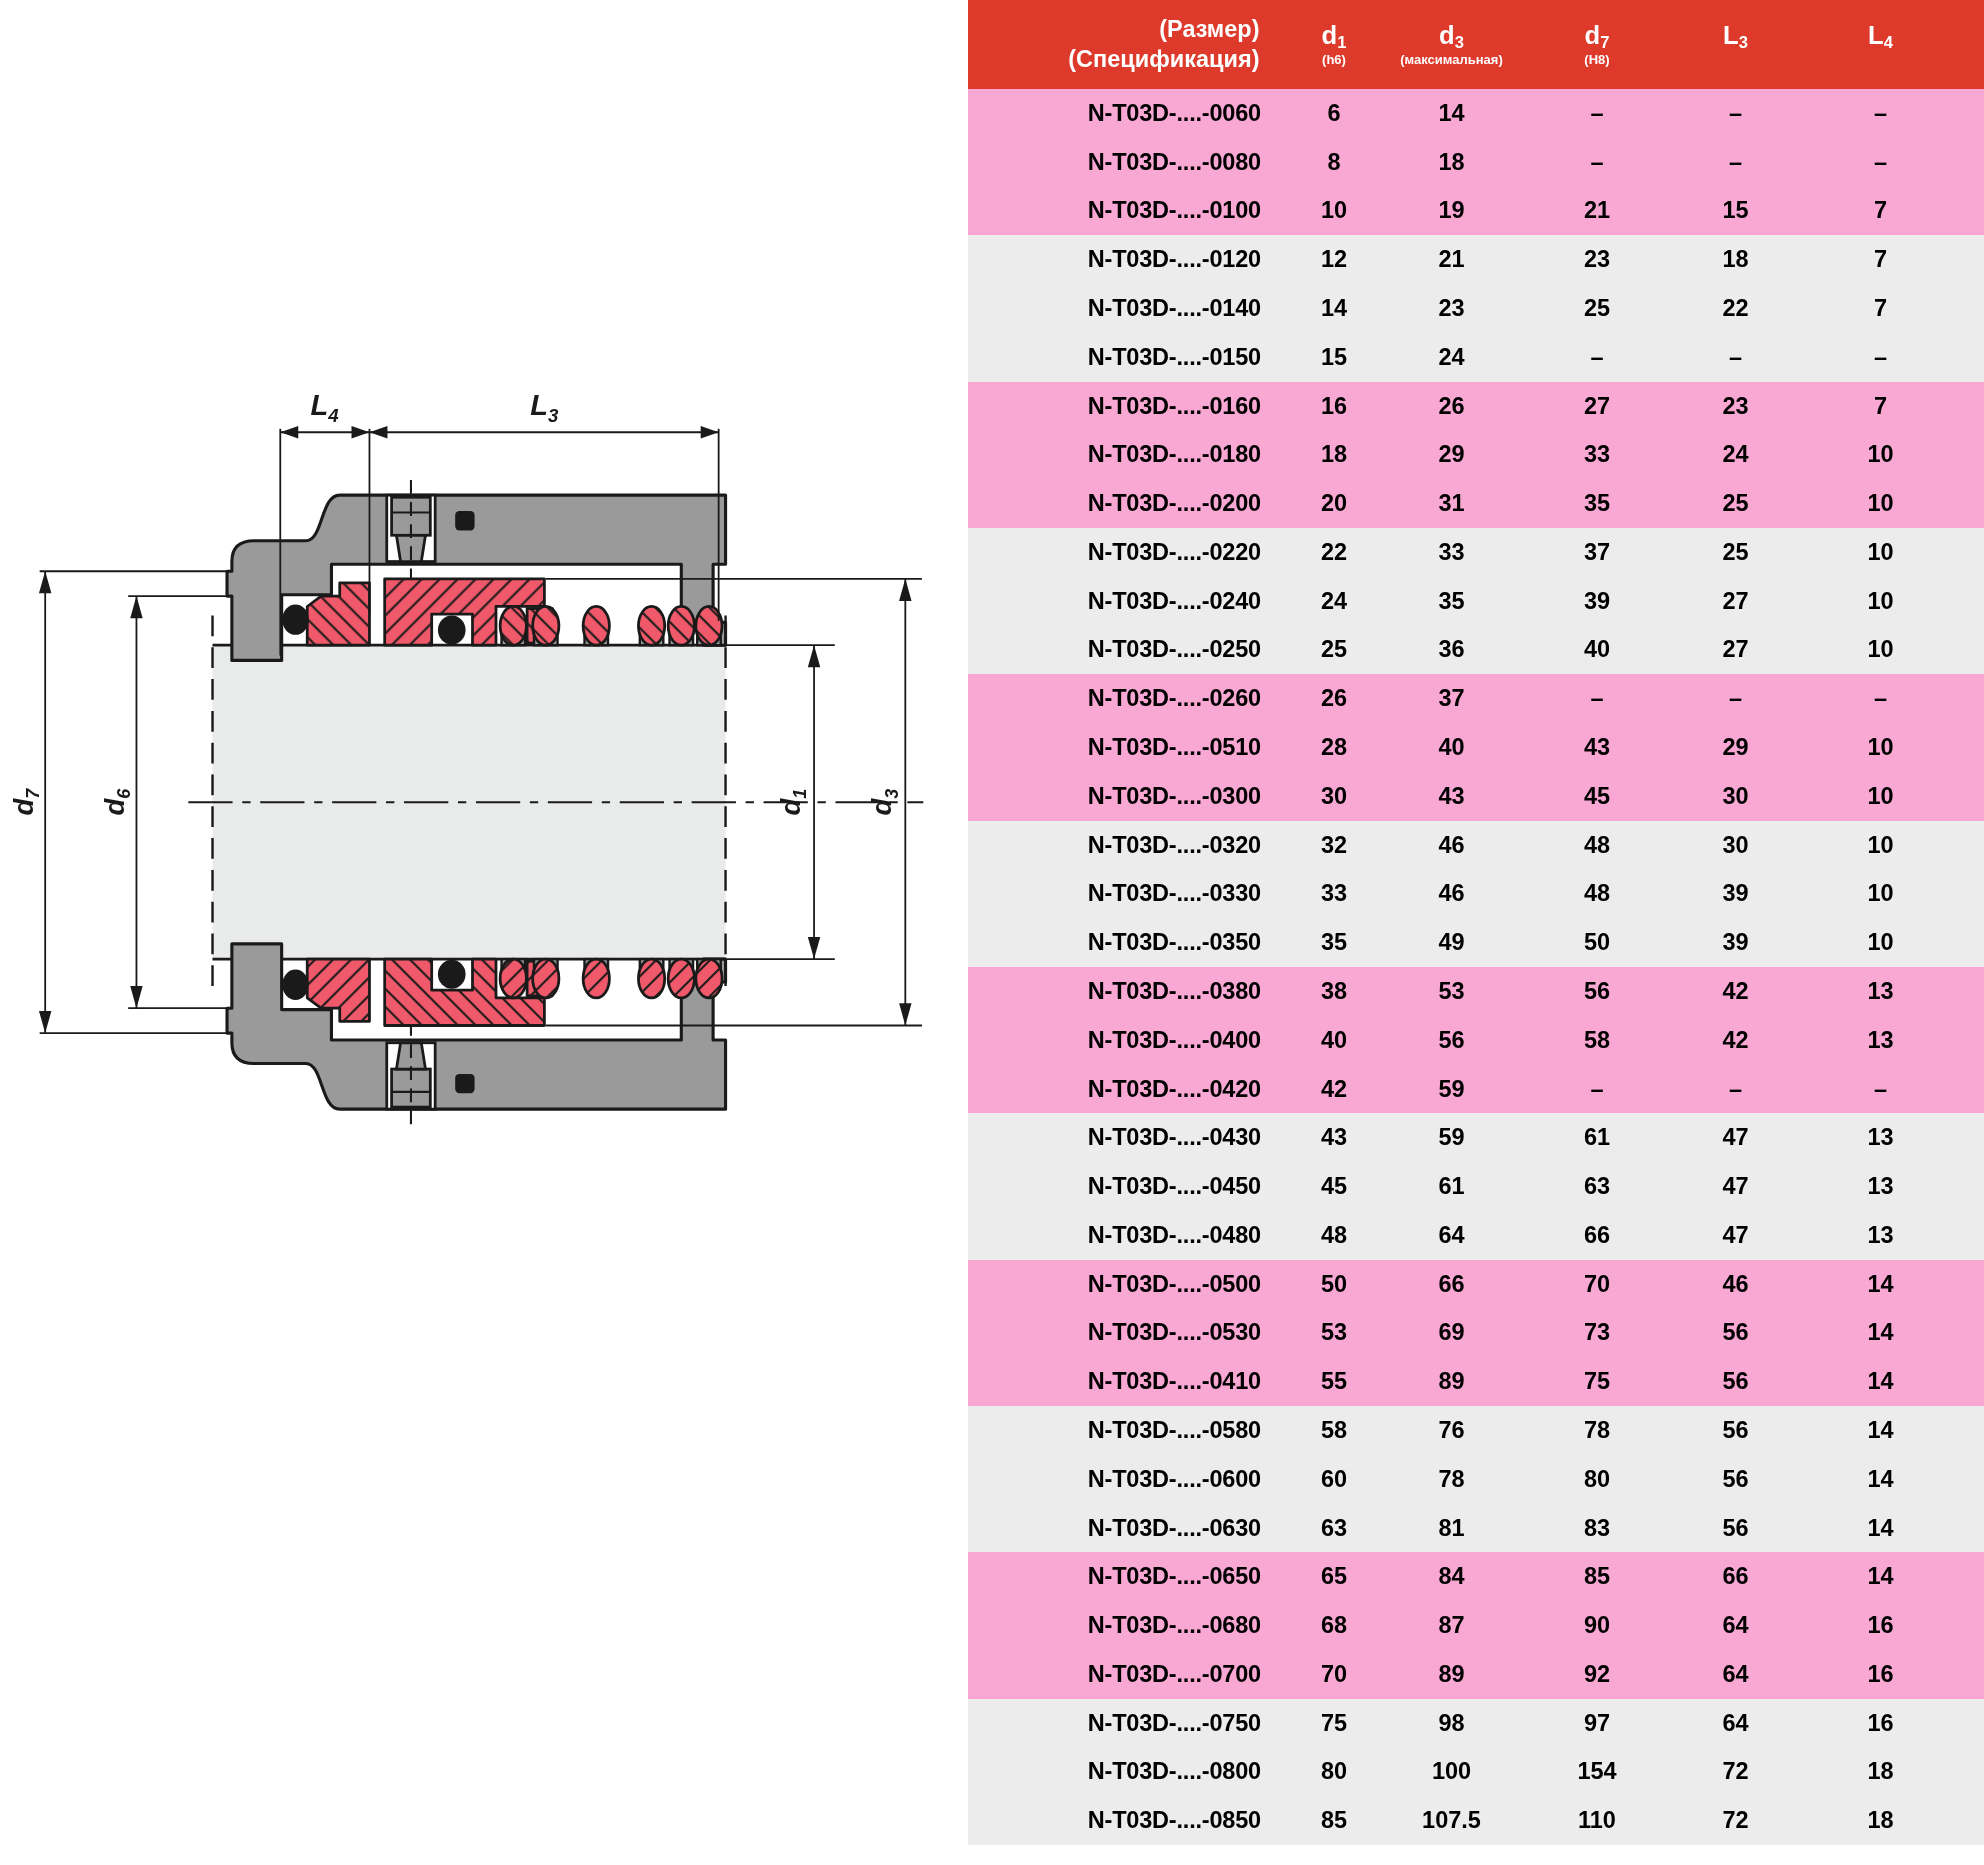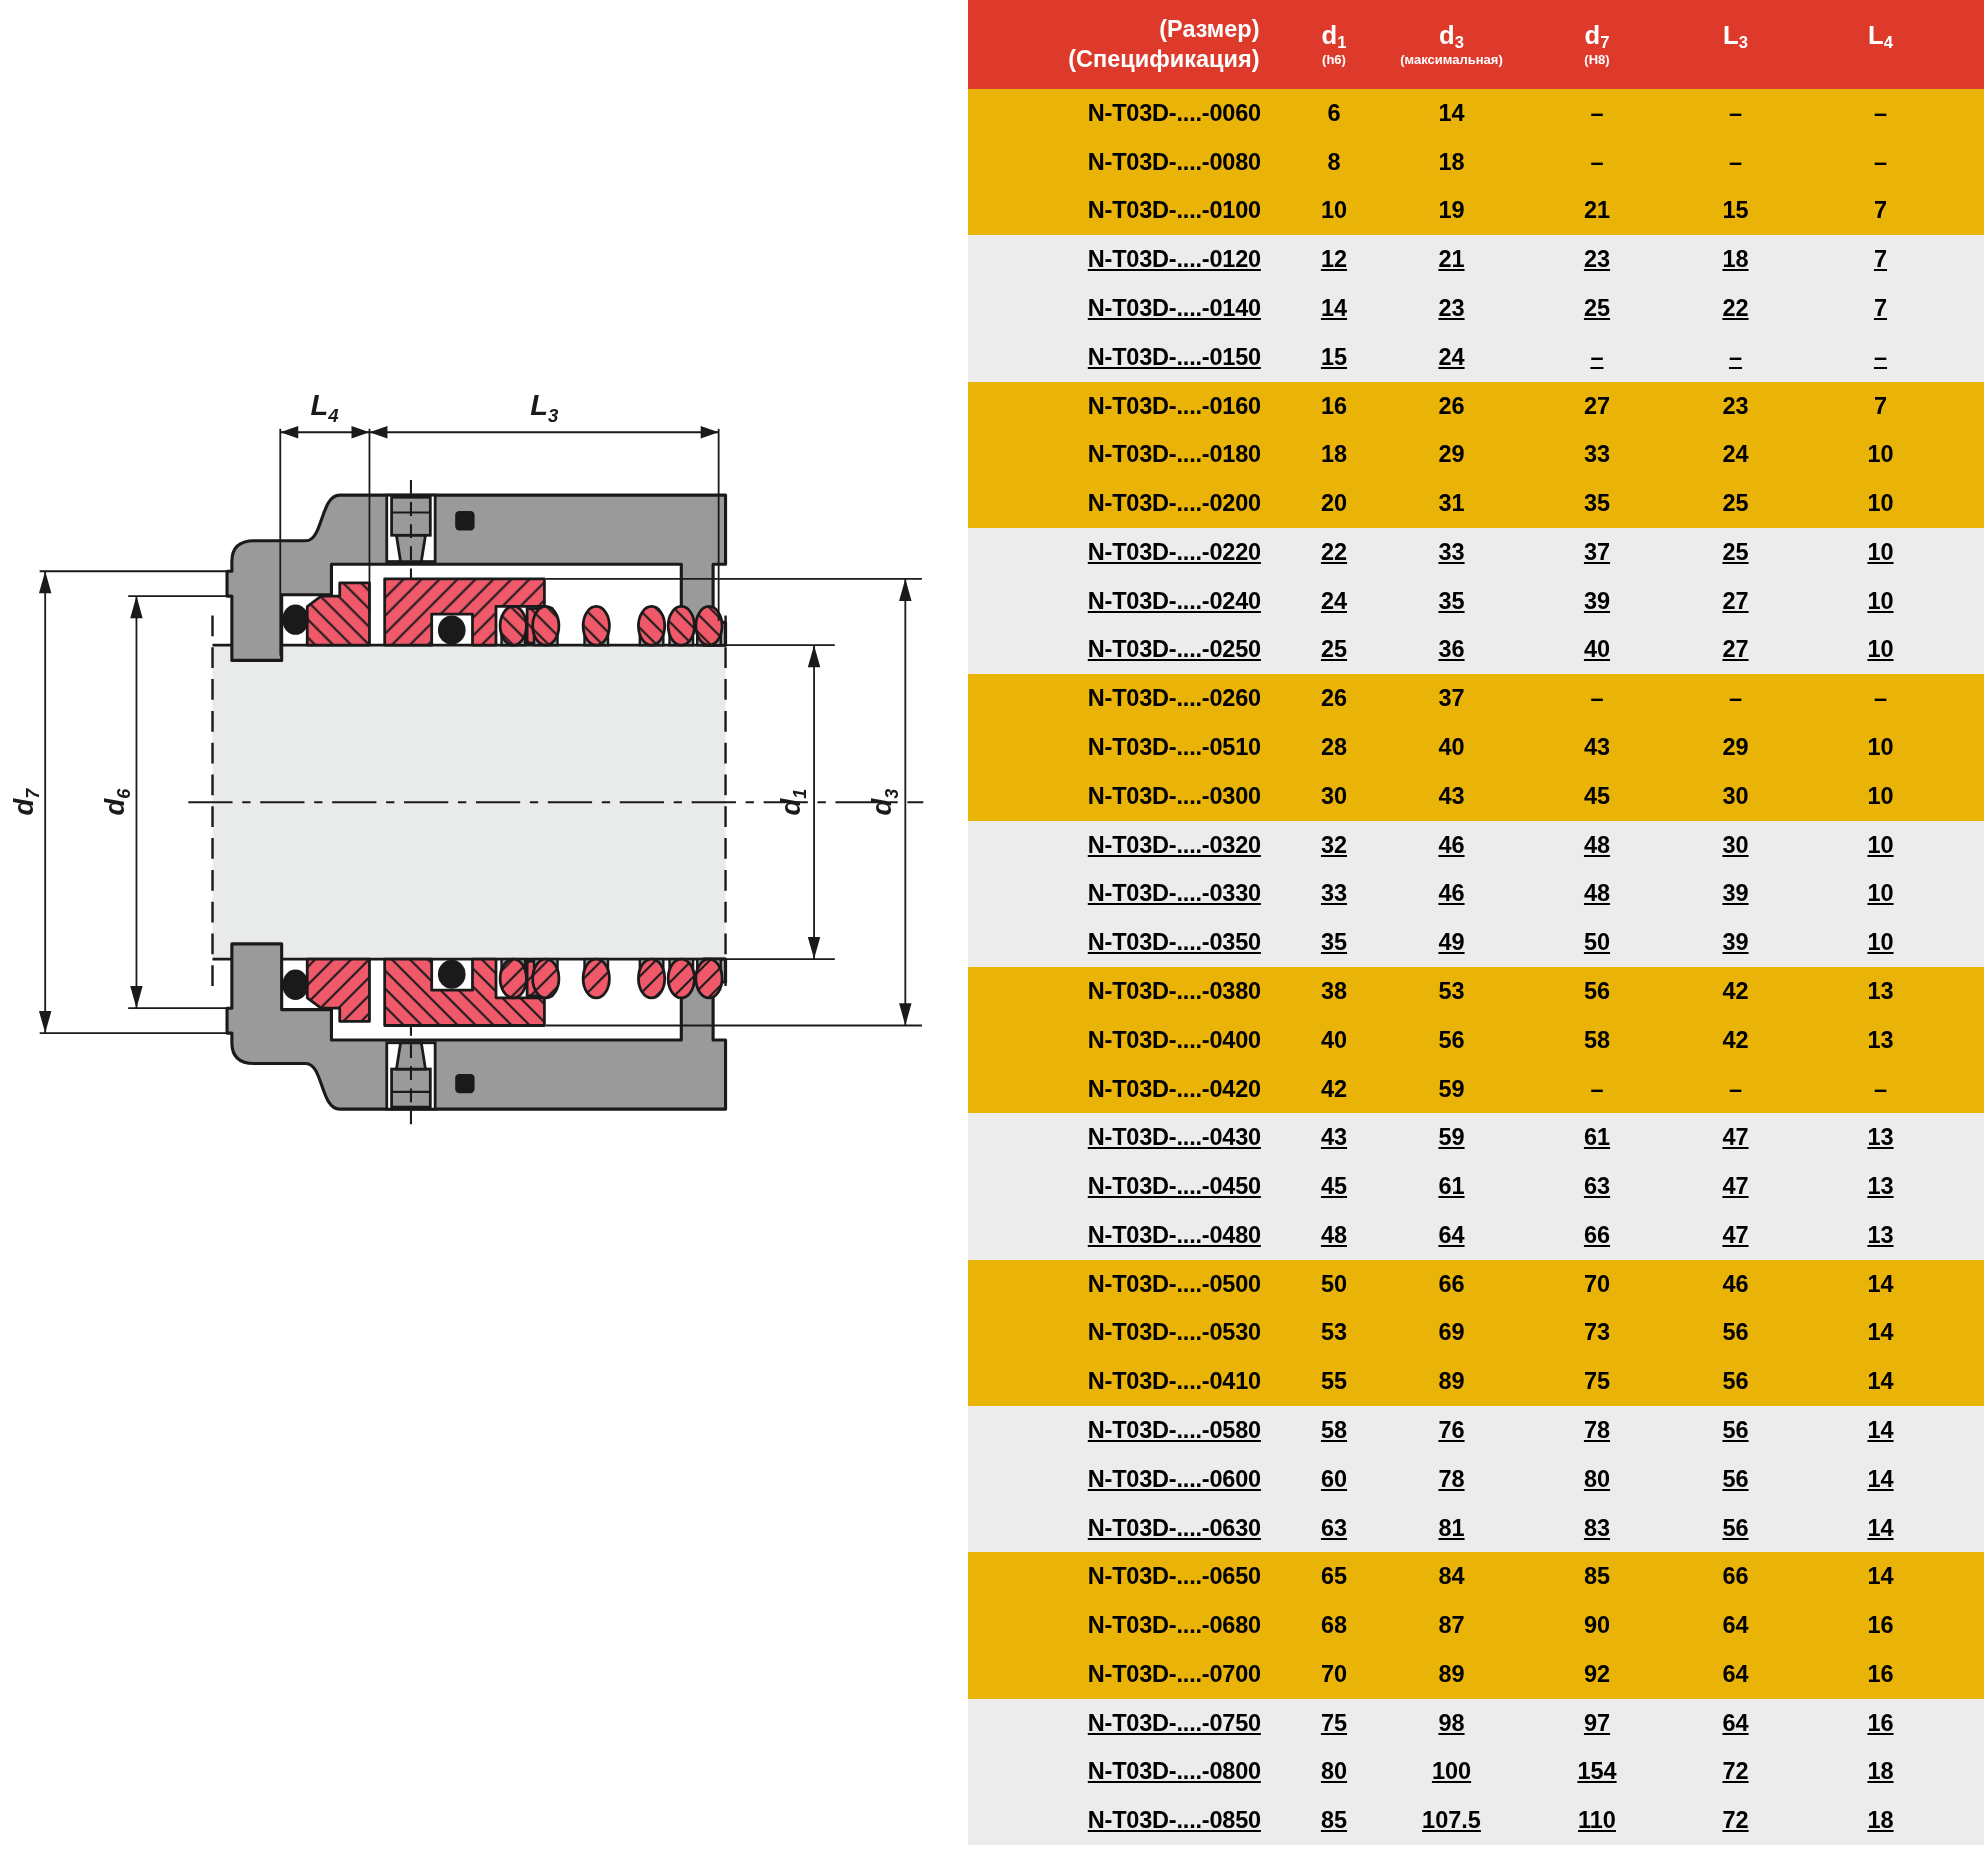--- a/index.html
+++ b/index.html
@@ -26,22 +26,22 @@
   .thead{flex:none;height:89px;background:var(--header-red);color:#fff;display:flex;align-items:center;}
   .th{display:flex;flex-direction:column;justify-content:center;align-items:center;height:100%;}
   .th-size{width:297px;align-items:flex-end;padding-right:5.5px;gap:5.5px;}
   .th-line{font-size:23.5px;font-weight:700;line-height:1.05;white-space:nowrap;}
   .th-main{font-size:25.6px;font-weight:700;line-height:1.05;height:30px;display:flex;align-items:flex-end;}
   .th-main sub{font-size:16.6px;line-height:1;transform:translateY(2.8px);}
   .th-note{font-size:13px;font-weight:700;white-space:nowrap;height:21px;display:flex;align-items:center;}
   .col-d1{width:138px}.col-d3{width:97px}.col-d7{width:194px}.col-l3{width:83px}.col-l4{width:207px}
 
   .tbody{flex:1;display:flex;flex-direction:column;}
-  .trow{flex:1;display:flex;align-items:center;background:#eab308;}
-  .trow.shaded{background:var(--row-shade);text-decoration:underline;}
+  .trow{flex:1;display:flex;align-items:center;background:#f9a8d4;}
+  .trow.shaded{background:var(--row-shade);}
   .c{display:flex;justify-content:center;align-items:center;font-size:23.5px;font-weight:700;
      color:var(--text-black);white-space:nowrap;}
   .c-size{width:297px;justify-content:flex-end;padding-right:4.1px;letter-spacing:-0.2px;}
 </style>
 </head>
 <body>
 
 <div class="page">
 
   <div class="diagram-wrap">

